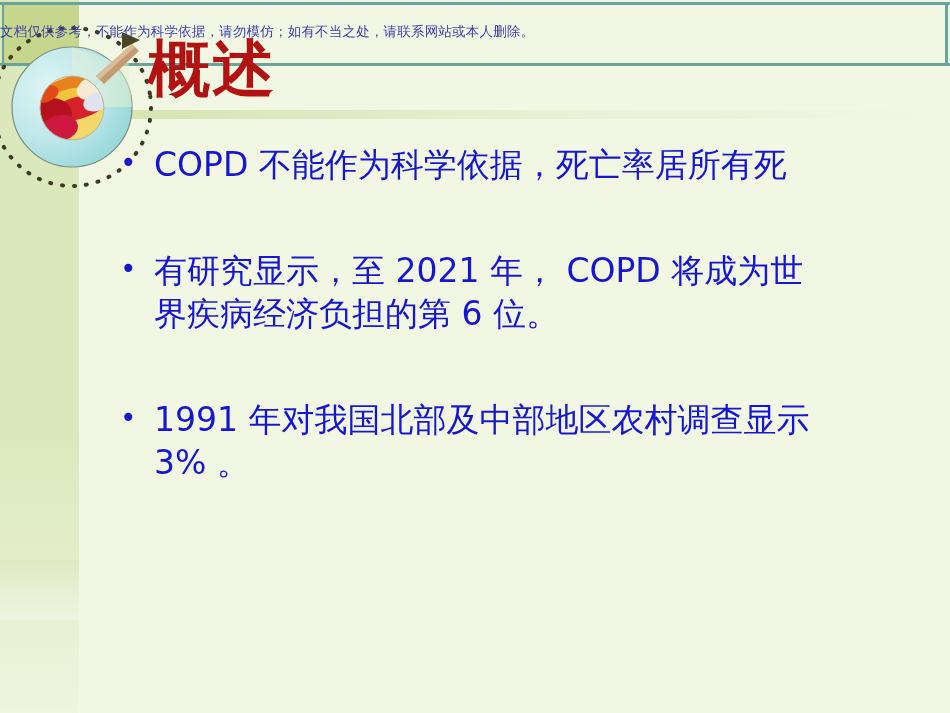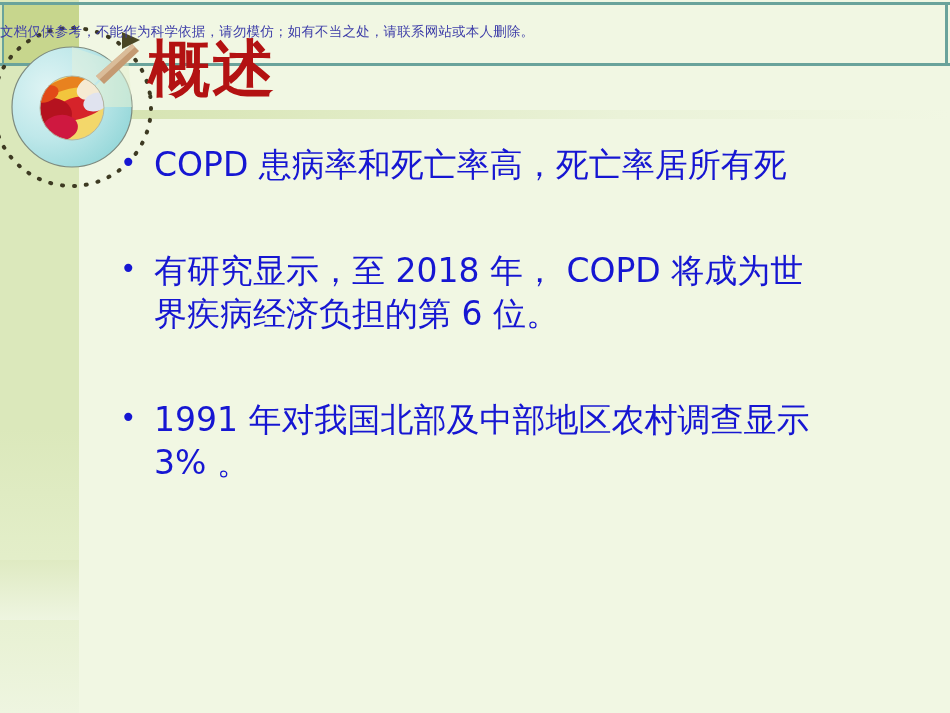--- a/index.html
+++ b/index.html
@@ -201,28 +201,28 @@
 
   <div class="disclaimer">文档仅供参考，不能作为科学依据，请勿模仿；如有不当之处，请联系网站或本人删除。</div>
 
   <div class="title">概述</div>
 
   <div class="body">
 
     <div class="bullet b1">
       <span class="bullet-marker">•</span>
       <span class="bullet-text">
-        <span class="ind">COPD 患病率和死亡率高，死亡率居所有死</span>
+        <span class="ind">COPD 不能作为科学依据，死亡率居所有死</span>
       </span>
     </div>
 
     <div class="bullet b2">
       <span class="bullet-marker">•</span>
       <span class="bullet-text">
-        <span class="ind">有研究显示，至 2018 年， COPD 将成为世</span>
+        <span class="ind">有研究显示，至 2021 年， COPD 将成为世</span>
         <span class="ind">界疾病经济负担的第 6 位。</span>
       </span>
     </div>
 
     <div class="bullet b3">
       <span class="bullet-marker">•</span>
       <span class="bullet-text">
         <span class="ind">1991 年对我国北部及中部地区农村调查显示</span>
         <span class="ind">3% 。</span>
       </span>

